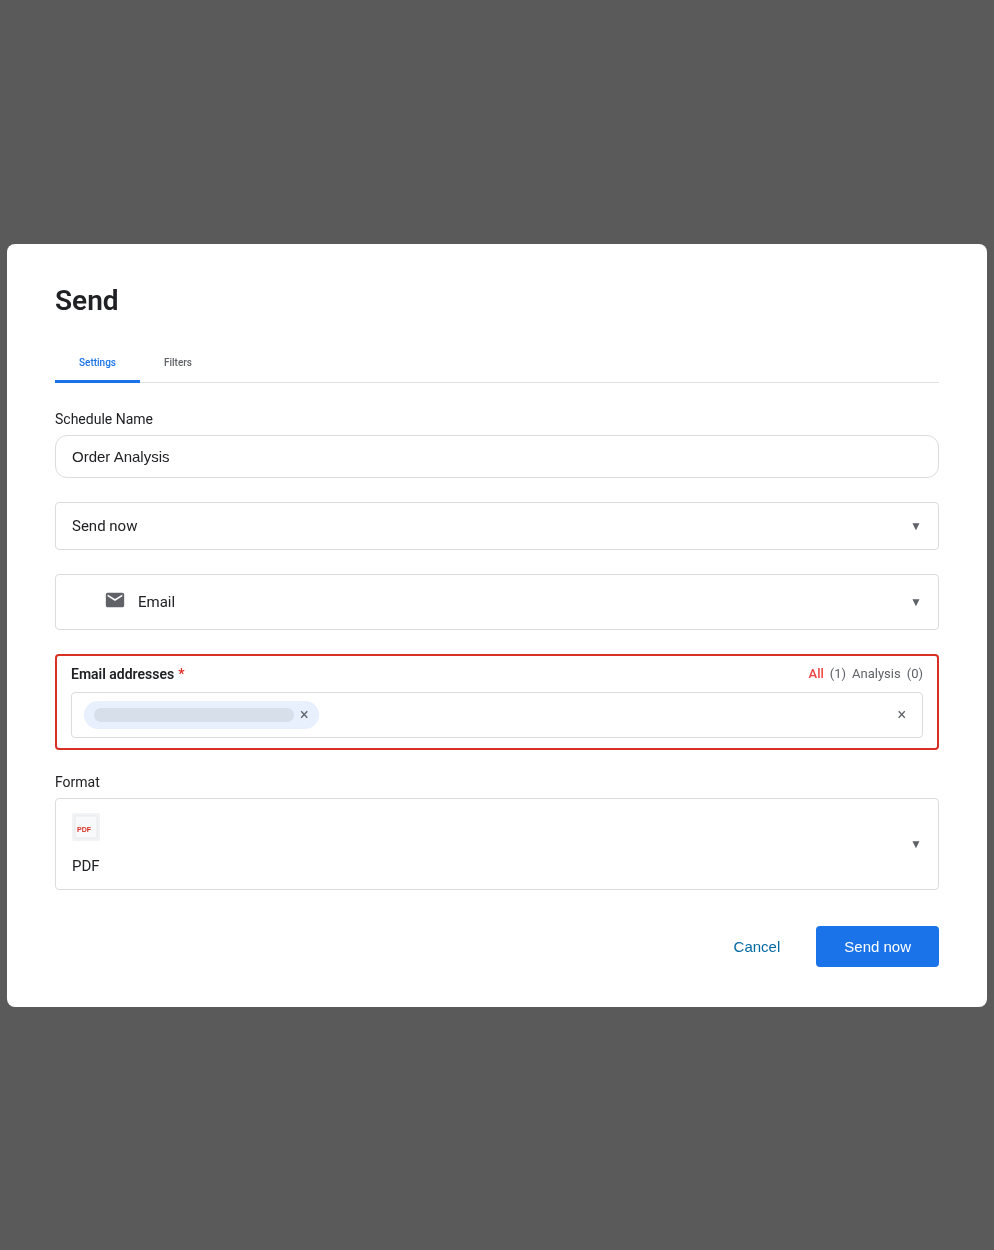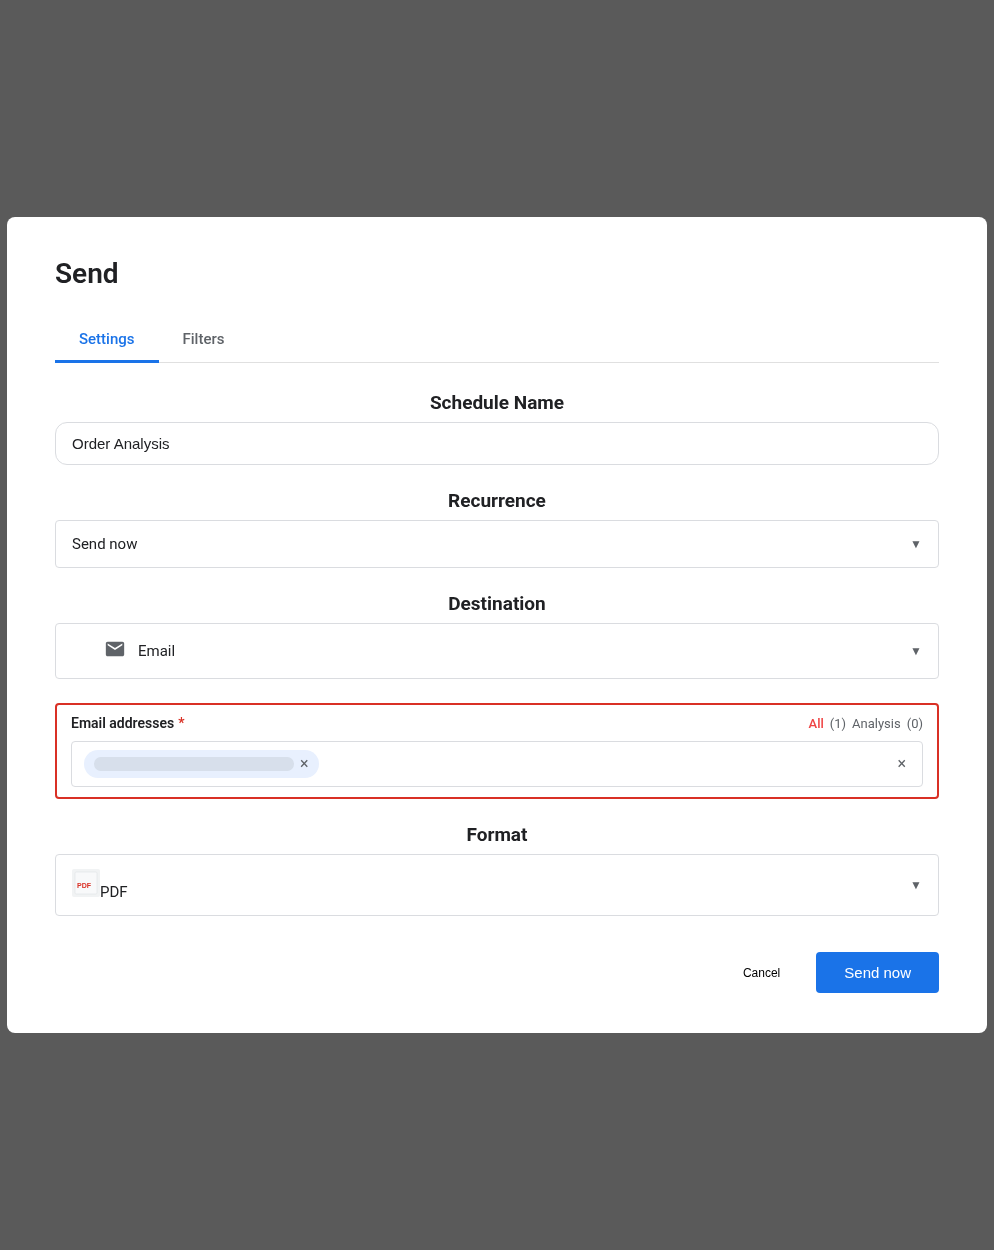--- a/index.html
+++ b/index.html
@@ -34,44 +34,43 @@
 
     .tabs {
       display: flex;
       gap: 0;
       border-bottom: 1px solid #e0e0e0;
       margin-bottom: 28px;
     }
 
     .tab {
       padding: 12px 24px;
-      font-size: 15px;
+      font-size: 10px;
       font-weight: 500;
       color: #5f6368;
       cursor: pointer;
       border-bottom: 3px solid transparent;
       margin-bottom: -1px;
     }
 
     .tab.active {
       color: #1a73e8;
       border-bottom: 3px solid #1a73e8;
     }
 
     .form-group {
       margin-bottom: 24px;
     }
 
     .form-label {
-      font-size: 19px;
-      font-weight: 700;
+      font-size: 14px;
+      font-weight: 400;
       color: #202124;
       margin-bottom: 8px;
       display: block;
-      text-align: center;
     }
 
     .form-input {
       width: 100%;
       border: 1px solid #dadce0;
       border-radius: 12px;
       padding: 12px 16px;
       font-size: 15px;
       color: #202124;
       outline: none;
@@ -212,23 +211,23 @@
       display: flex;
       justify-content: flex-end;
       align-items: center;
       gap: 16px;
       margin-top: 36px;
     }
 
     .cancel-btn {
       background: transparent;
       border: none;
-      font-size: 12px;
+      font-size: 15px;
       font-weight: 500;
-      color: #000000;
+      color: #0369a1;
       cursor: pointer;
       padding: 10px 20px;
       border-radius: 4px;
     }
 
     .send-now-btn {
       background: #1a73e8;
       color: #ffffff;
       border: none;
       border-radius: 4px;
@@ -256,29 +255,27 @@
       <span>Filters</span>
     </div>
   </div>
 
   <div class="form-group">
     <label class="form-label">Schedule Name</label>
     <input type="text" class="form-input" value="Order Analysis" style="">
   </div>
 
   <div class="form-group">
-    <label class="form-label">Recurrence</label>
     <div class="select-display">
       <span>Send now</span>
       <span class="chevron">▼</span>
     </div>
   </div>
 
   <div class="form-group">
-    <label class="form-label">Destination</label>
     <div class="select-display destination-select">
       <div class="destination-select" style="flex:1; display:flex; align-items:center; gap:12px;">
         <span>
           <svg class="email-icon" viewBox="0 0 24 24" fill="#5f6368" xmlns="http://www.w3.org/2000/svg">
             <path d="M20 4H4C2.9 4 2 4.9 2 6v12c0 1.1.9 2 2 2h16c1.1 0 2-.9 2-2V6c0-1.1-.9-2-2-2zm0 4l-8 5-8-5V6l8 5 8-5v2z"></path>
           </svg>
         </span>
         <span>Email</span>
       </div>
       <span class="chevron">▼</span>
@@ -308,21 +305,21 @@
         <div class="empty-chip-area">
           <span class="chip-close">×</span>
         </div>
       </div>
     </div>
   </div>
 
   <div class="form-group" style="margin-top: 24px;">
     <label class="form-label">Format</label>
     <div class="select-display">
-      <div style="display: flex; align-items: flex-end; gap: 0;">
+      <div style="display: flex; align-items: flex-start; gap: 12px; flex-direction: column;">
         <span>
           <svg width="28" height="28" viewBox="0 0 28 28" fill="none" xmlns="http://www.w3.org/2000/svg">
             <rect width="28" height="28" rx="2" fill="#f1f3f4"></rect>
             <rect x="3" y="3" width="22" height="22" rx="1" fill="#f8f9fa" stroke="#dadce0" stroke-width="0.5"></rect>
             <text x="5" y="19" font-size="7" font-weight="bold" fill="#d93025" font-family="Arial">PDF</text>
           </svg>
         </span>
         <span>PDF</span>
       </div>
       <span class="chevron">▼</span>

